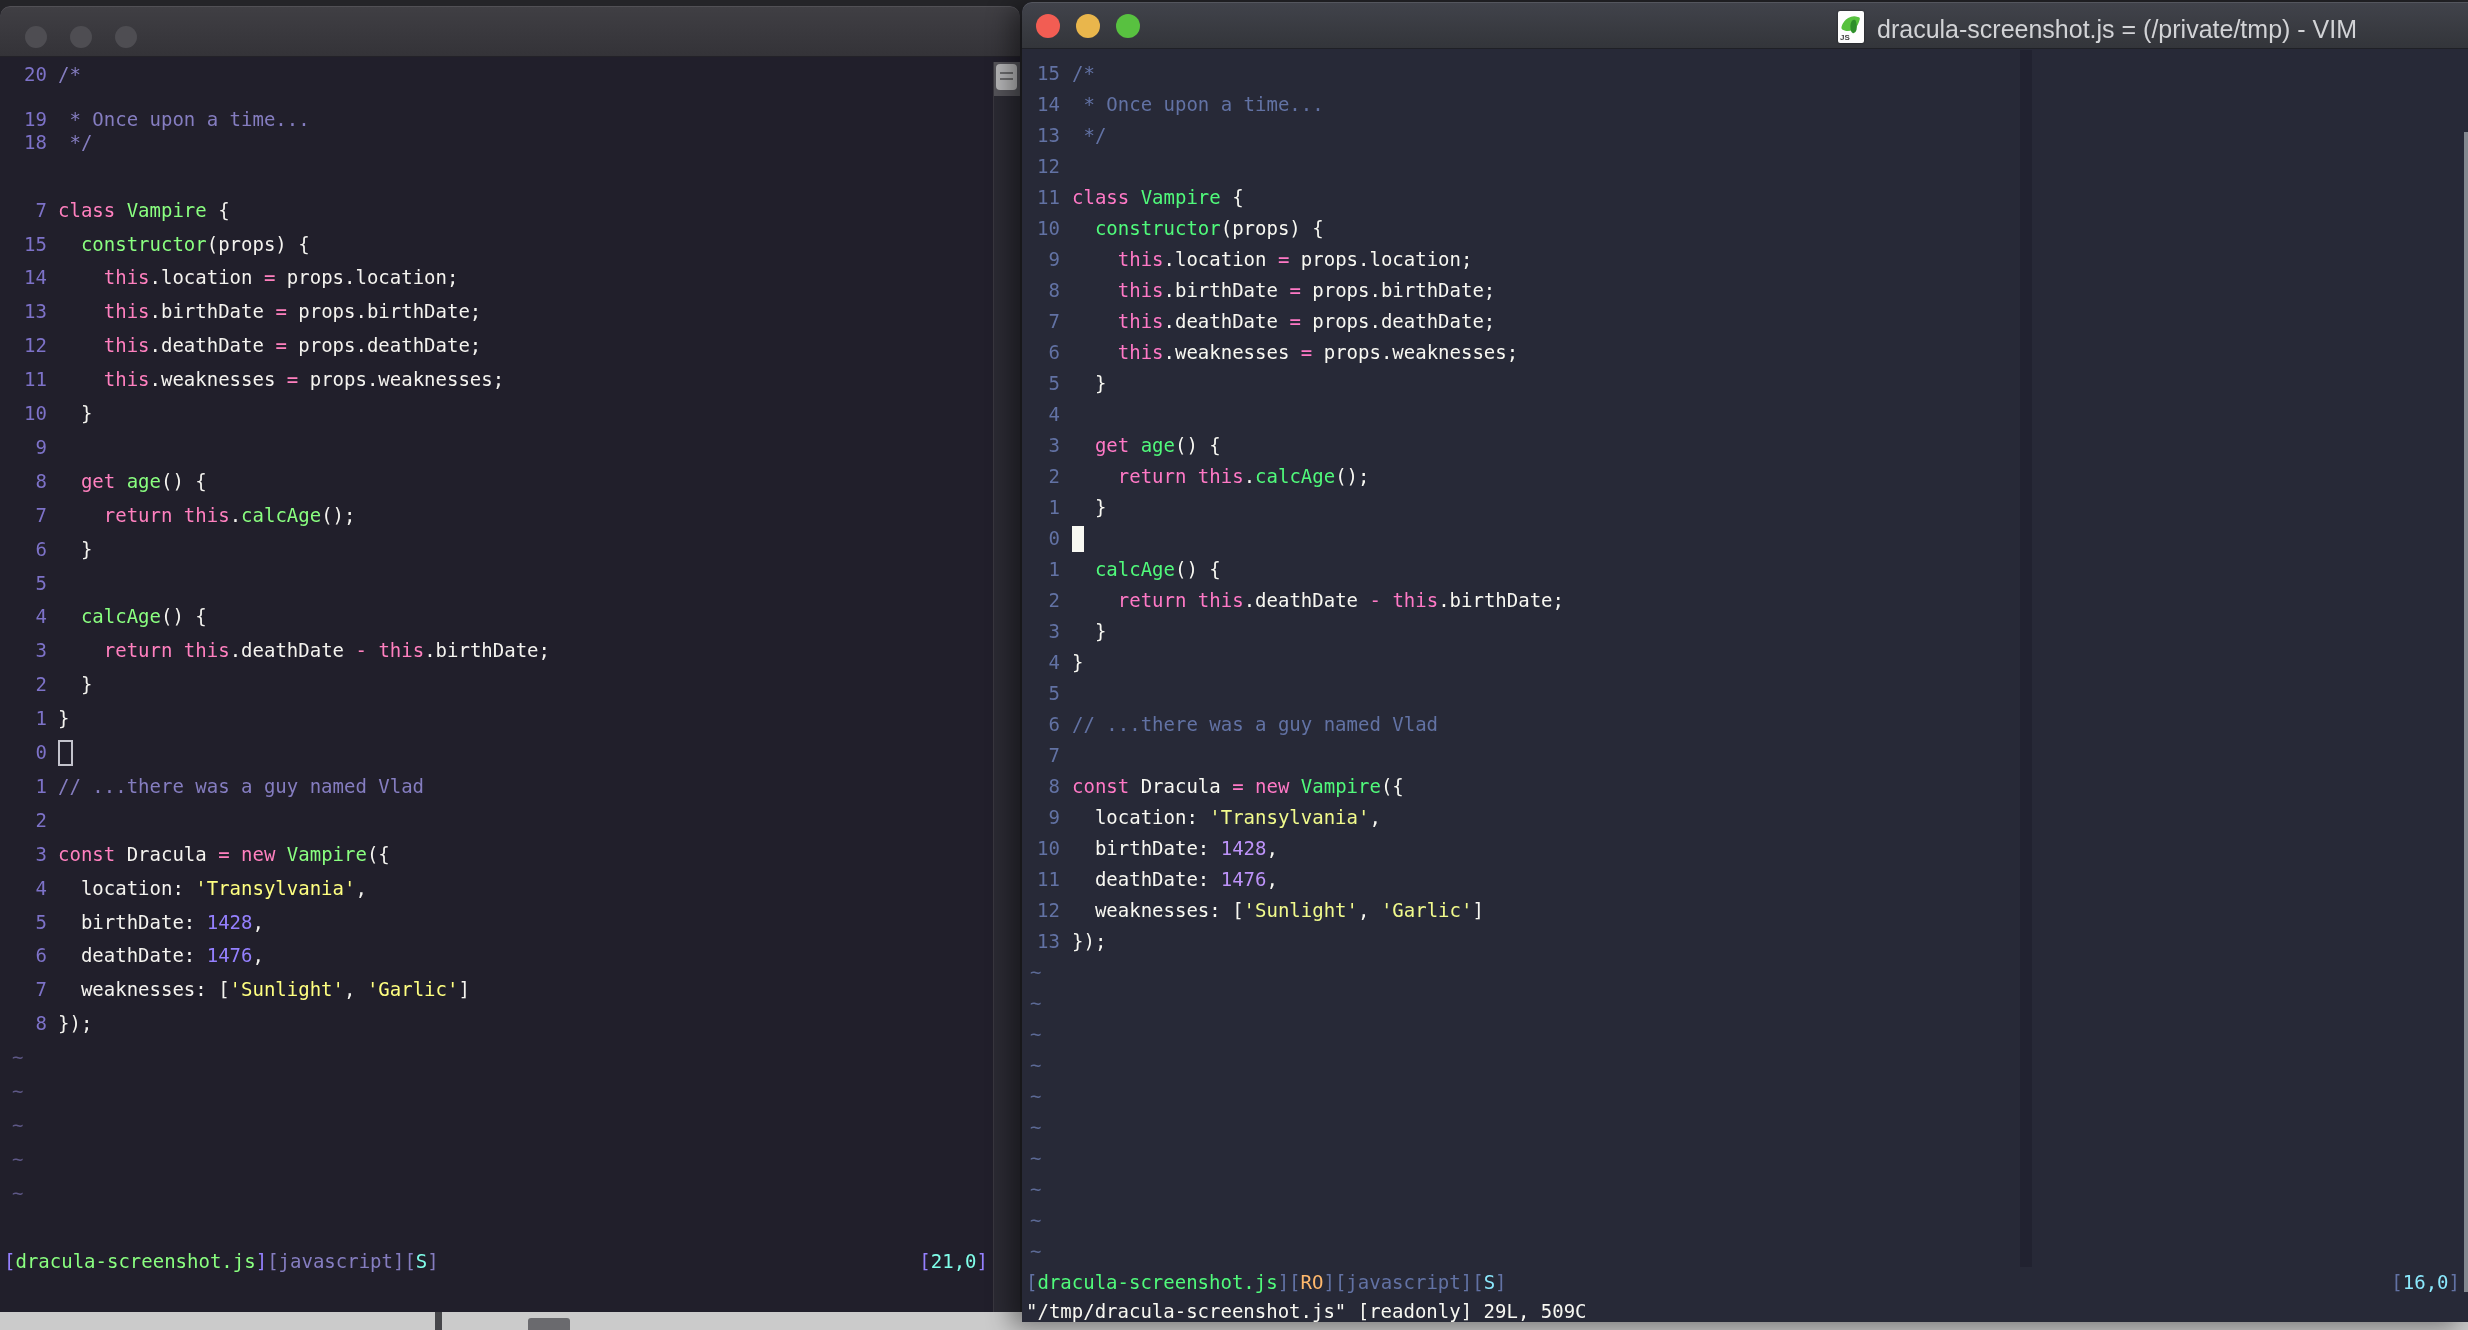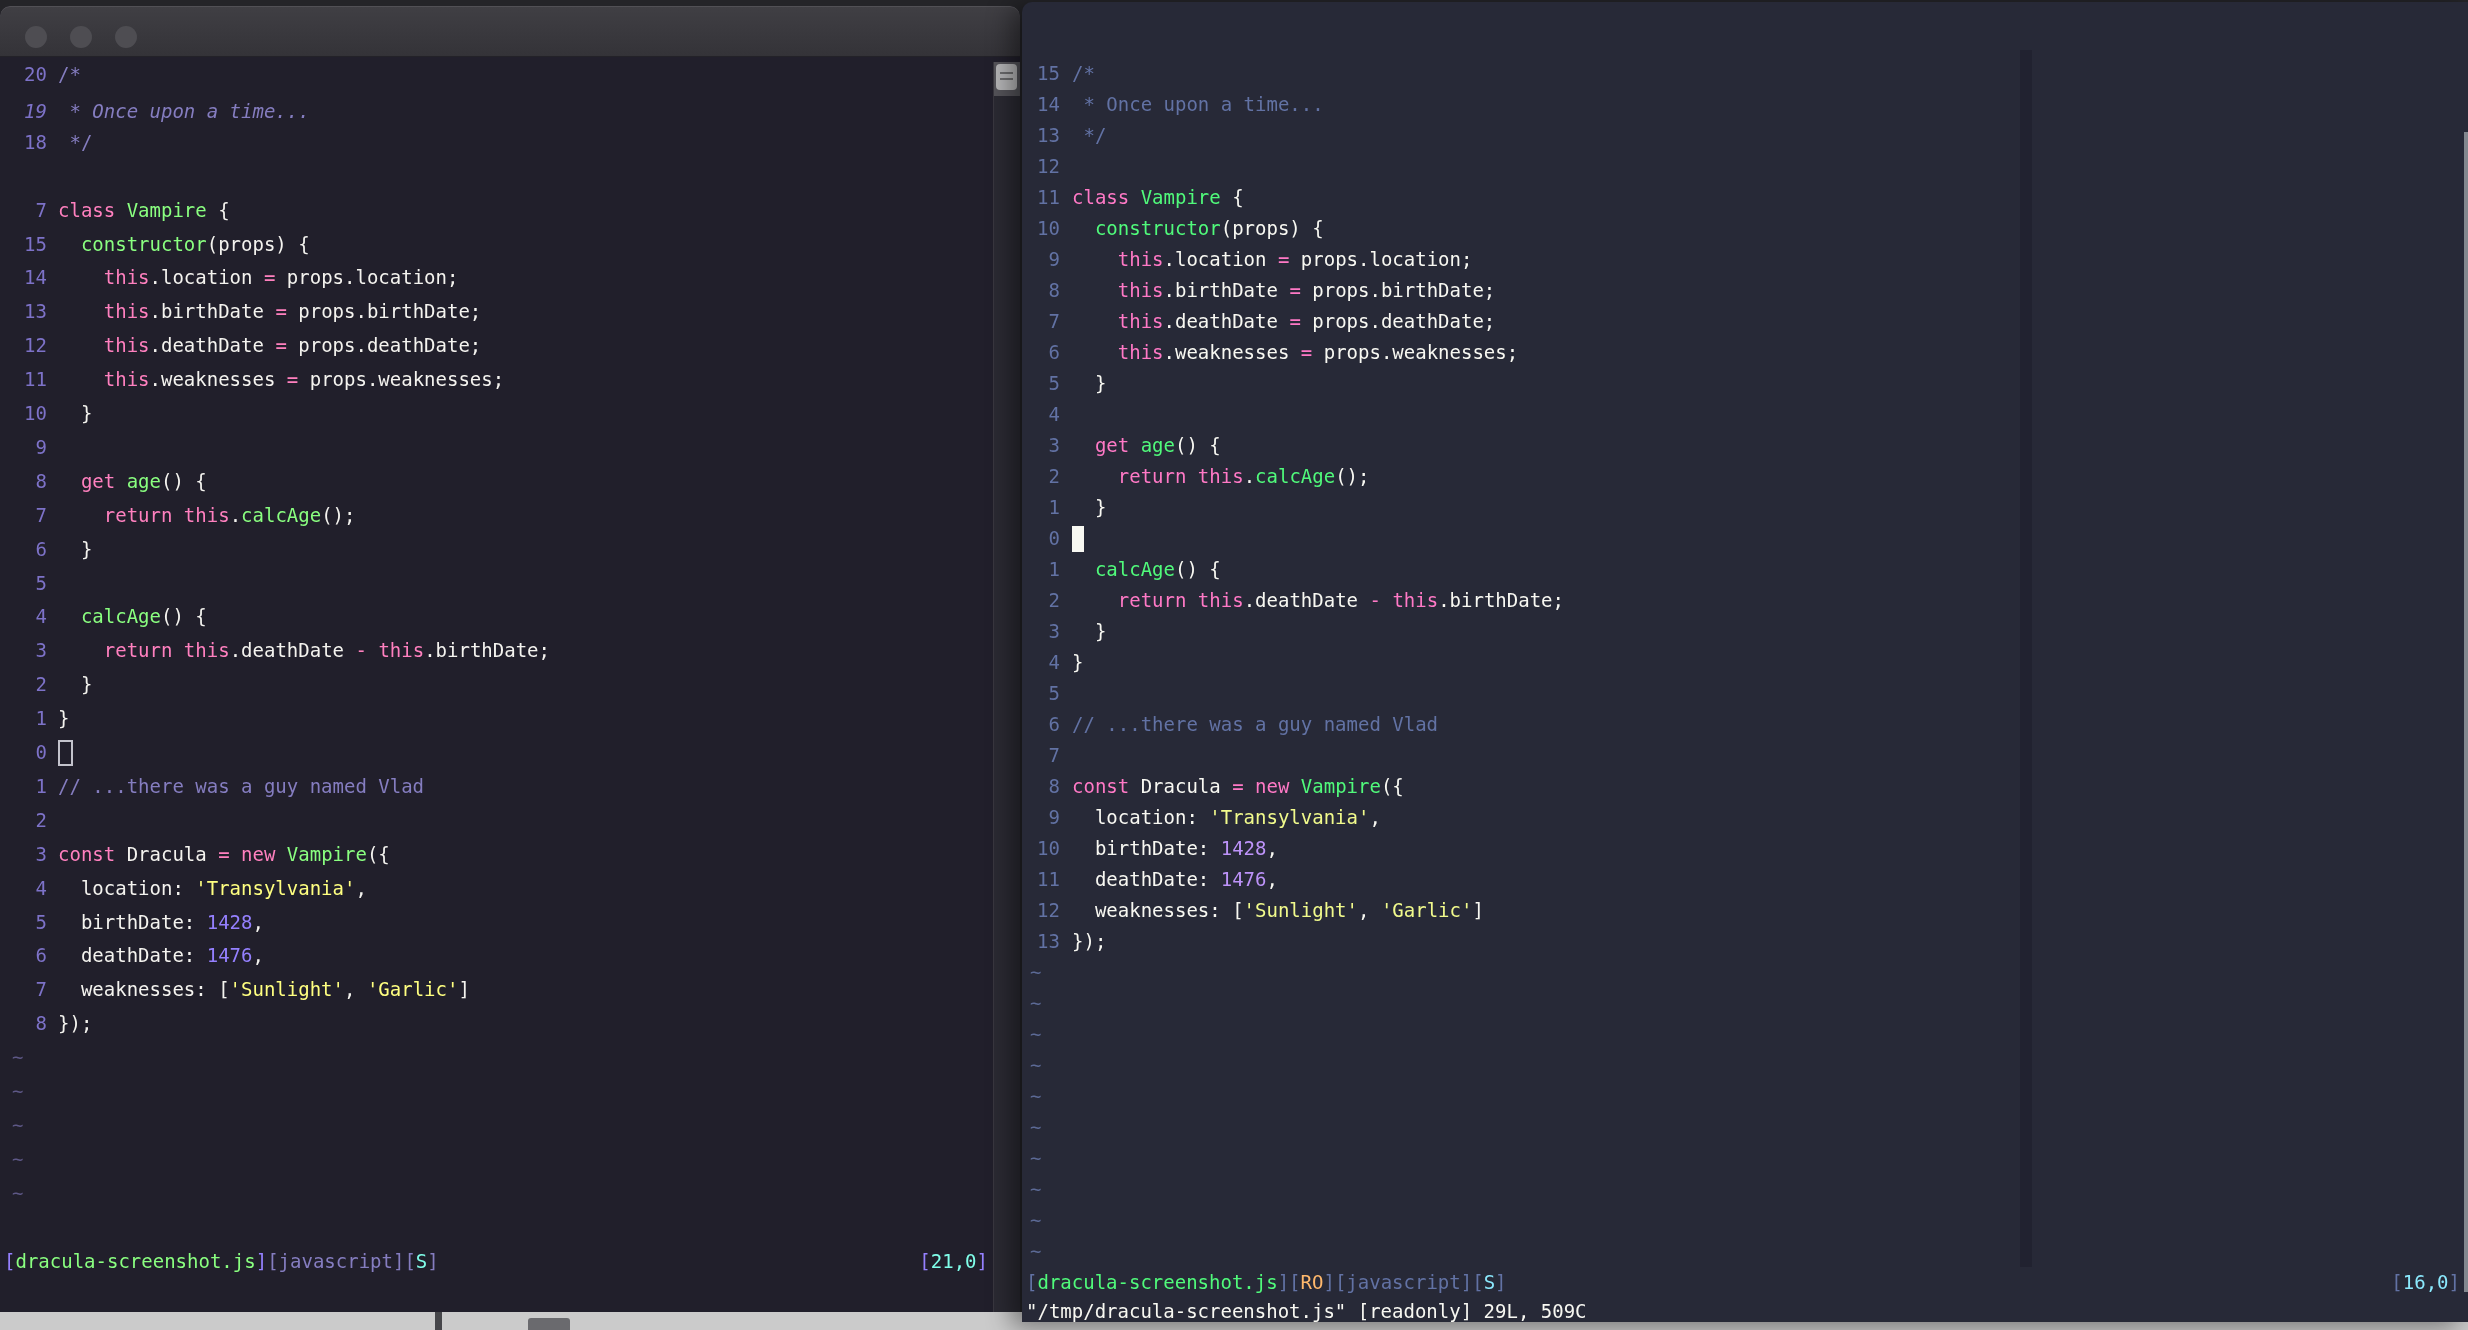--- a/index.html
+++ b/index.html
@@ -63,21 +63,21 @@
   </div>
 
   <section class="window" id="left-window" style="--bg: #211f2b; --fg: #f4f3ef; --pink: #ff80bf; --green: #8aff80; --yellow: #ffff80; --purple: #9580ff; --comment: #857dc0; --cyan: #80ffea; --orange: #ffca80; --linenr: #7d72c8; --tilde: #5e5887;">
     <header class="titlebar" id="left-titlebar">
       <span class="light" id="lt-close"></span>
       <span class="light" id="lt-min"></span>
       <span class="light" id="lt-zoom"></span>
     </header>
     <div id="left-area">
         <div class="row" style="top: -4px; height: 33.9px; line-height: 33.9px; padding-left: 20px;"><span class="lnum" style="width: 47px; line-height: 33.9px;">20</span><span class="code" style="left: 58px; line-height: 33.9px;"><span class="c-comment">/*</span></span></div>
-        <div class="row" style="top: 33px; height: 33.9px; line-height: 33.9px; font-style: italic;"><span class="lnum" style="width: 47px; line-height: 33.9px;">19</span><span class="code" style="left: 58px; line-height: 33.9px;"><span class="c-comment"> * Once upon a time...</span></span></div>
+        <div class="row" style="top: 41px; height: 33.9px; line-height: 33.9px;"><span class="lnum" style="width: 47px; line-height: 33.9px;">19</span><span class="code" style="left: 58px; line-height: 33.9px;"><span class="c-comment"> * Once upon a time...</span></span></div>
         <div class="row" style="top: 63.8px; height: 33.9px; line-height: 33.9px;"><span class="lnum" style="width: 47px; line-height: 33.9px;">18</span><span class="code" style="left: 58px; line-height: 33.9px;"><span class="c-comment"> */</span></span></div>
         <div class="row" style="top: 131.6px; height: 33.9px; line-height: 33.9px;"><span class="lnum" style="width: 47px; line-height: 33.9px;">7</span><span class="code" style="left: 58px; line-height: 33.9px;"><span class="c-pink">class</span><span class="c-fg"> </span><span class="c-green">Vampire</span><span class="c-fg"> {</span></span></div>
         <div class="row" style="top: 165.5px; height: 33.9px; line-height: 33.9px;"><span class="lnum" style="width: 47px; line-height: 33.9px;">15</span><span class="code" style="left: 58px; line-height: 33.9px;"><span class="c-fg">  </span><span class="c-green">constructor</span><span class="c-fg">(props) {</span></span></div>
         <div class="row" style="top: 199.4px; height: 33.9px; line-height: 33.9px;"><span class="lnum" style="width: 47px; line-height: 33.9px;">14</span><span class="code" style="left: 58px; line-height: 33.9px;"><span class="c-fg">    </span><span class="c-pink">this</span><span class="c-fg">.location </span><span class="c-pink">=</span><span class="c-fg"> props.location;</span></span></div>
         <div class="row" style="top: 233.3px; height: 33.9px; line-height: 33.9px;"><span class="lnum" style="width: 47px; line-height: 33.9px;">13</span><span class="code" style="left: 58px; line-height: 33.9px;"><span class="c-fg">    </span><span class="c-pink">this</span><span class="c-fg">.birthDate </span><span class="c-pink">=</span><span class="c-fg"> props.birthDate;</span></span></div>
         <div class="row" style="top: 267.2px; height: 33.9px; line-height: 33.9px;"><span class="lnum" style="width: 47px; line-height: 33.9px;">12</span><span class="code" style="left: 58px; line-height: 33.9px;"><span class="c-fg">    </span><span class="c-pink">this</span><span class="c-fg">.deathDate </span><span class="c-pink">=</span><span class="c-fg"> props.deathDate;</span></span></div>
         <div class="row" style="top: 301.1px; height: 33.9px; line-height: 33.9px;"><span class="lnum" style="width: 47px; line-height: 33.9px;">11</span><span class="code" style="left: 58px; line-height: 33.9px;"><span class="c-fg">    </span><span class="c-pink">this</span><span class="c-fg">.weaknesses </span><span class="c-pink">=</span><span class="c-fg"> props.weaknesses;</span></span></div>
         <div class="row" style="top: 335px; height: 33.9px; line-height: 33.9px;"><span class="lnum" style="width: 47px; line-height: 33.9px;">10</span><span class="code" style="left: 58px; line-height: 33.9px;"><span class="c-fg">  }</span></span></div>
         <div class="row" style="top: 368.9px; height: 33.9px; line-height: 33.9px;"><span class="lnum" style="width: 47px; line-height: 33.9px;">9</span><span class="code" style="left: 58px; line-height: 33.9px;"></span></div>
         <div class="row" style="top: 402.8px; height: 33.9px; line-height: 33.9px;"><span class="lnum" style="width: 47px; line-height: 33.9px;">8</span><span class="code" style="left: 58px; line-height: 33.9px;"><span class="c-fg">  </span><span class="c-pink">get</span><span class="c-fg"> </span><span class="c-green">age</span><span class="c-fg">() {</span></span></div>
@@ -108,20 +108,33 @@
       <div id="left-scroll-track">
         <div id="left-scroll-thumb">
           <span class="grip" style="top:8px"></span>
           <span class="grip" style="top:14px"></span>
         </div>
       </div>
     </div>
   </section>
 
   <section class="window" id="right-window" style="--bg: #272937; --fg: #f8f8f2; --pink: #ff79c6; --green: #50fa7b; --yellow: #f1fa8c; --purple: #bd93f9; --comment: #6272a4; --cyan: #8be9fd; --orange: #ffb86c; --linenr: #6272a4; --tilde: #5c6a96;">
+    <header class="titlebar" id="right-titlebar">
+      <span class="light" id="rt-close"></span>
+      <span class="light" id="rt-min"></span>
+      <span class="light" id="rt-zoom"></span>
+      <div id="right-titlegroup">
+        <span id="js-file-icon">
+          <span class="leaf1"></span>
+            <span class="leaf2"></span>
+          <span class="js-label">JS</span>
+        </span>
+        <span class="title-text" id="right-title">dracula-screenshot.js = (/private/tmp) - VIM</span>
+      </div>
+    </header>
     <div id="right-area">
       <div id="colorcolumn"></div>
       <div id="right-scroll-sliver"></div>
     <div class="row" style="top: 8px; height: 31px; line-height: 31px;"><span class="lnum" style="width: 38px; line-height: 31px;">15</span><span class="code" style="left: 50px; line-height: 31px;"><span class="c-comment">/*</span></span></div>
         <div class="row" style="top: 39px; height: 31px; line-height: 31px;"><span class="lnum" style="width: 38px; line-height: 31px;">14</span><span class="code" style="left: 50px; line-height: 31px;"><span class="c-comment"> * Once upon a time...</span></span></div>
         <div class="row" style="top: 70px; height: 31px; line-height: 31px;"><span class="lnum" style="width: 38px; line-height: 31px;">13</span><span class="code" style="left: 50px; line-height: 31px;"><span class="c-comment"> */</span></span></div>
         <div class="row" style="top: 101px; height: 31px; line-height: 31px;"><span class="lnum" style="width: 38px; line-height: 31px;">12</span><span class="code" style="left: 50px; line-height: 31px;"></span></div>
         <div class="row" style="top: 132px; height: 31px; line-height: 31px;"><span class="lnum" style="width: 38px; line-height: 31px;">11</span><span class="code" style="left: 50px; line-height: 31px;"><span class="c-pink">class</span><span class="c-fg"> </span><span class="c-green">Vampire</span><span class="c-fg"> {</span></span></div>
         <div class="row" style="top: 163px; height: 31px; line-height: 31px;"><span class="lnum" style="width: 38px; line-height: 31px;">10</span><span class="code" style="left: 50px; line-height: 31px;"><span class="c-fg">  </span><span class="c-green">constructor</span><span class="c-fg">(props) {</span></span></div>
         <div class="row" style="top: 194px; height: 31px; line-height: 31px;"><span class="lnum" style="width: 38px; line-height: 31px;">9</span><span class="code" style="left: 50px; line-height: 31px;"><span class="c-fg">    </span><span class="c-pink">this</span><span class="c-fg">.location </span><span class="c-pink">=</span><span class="c-fg"> props.location;</span></span></div>

